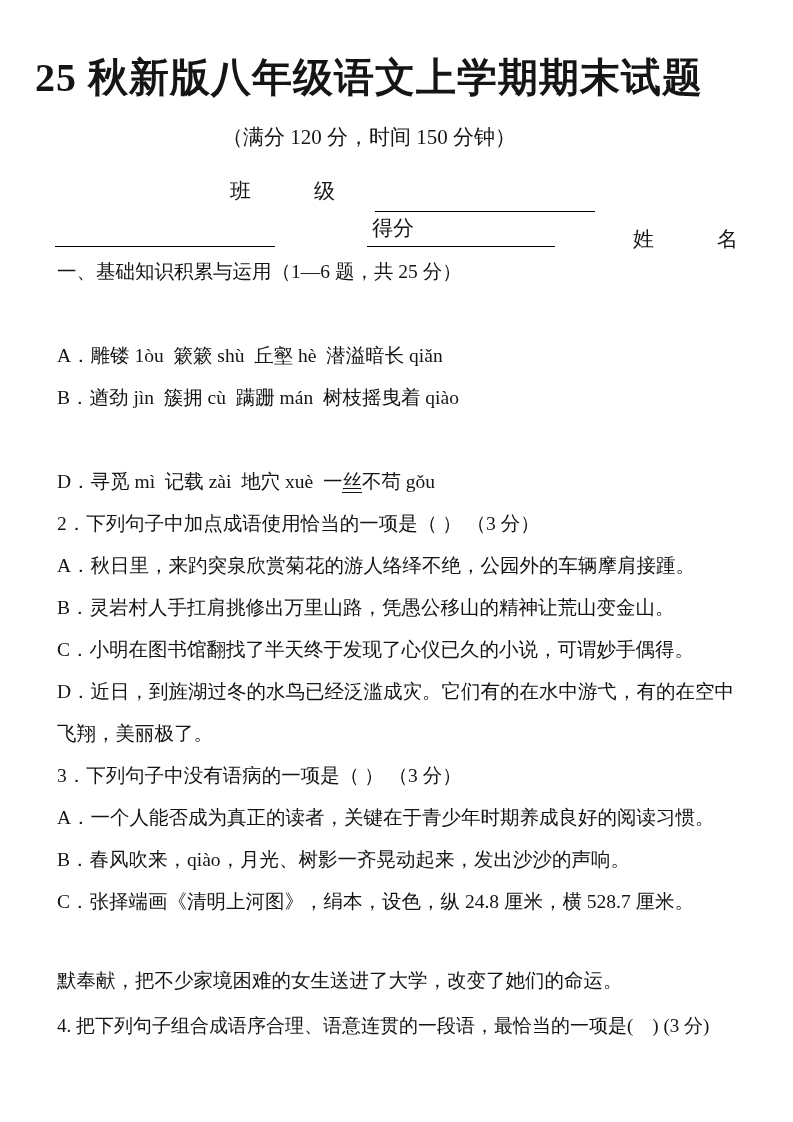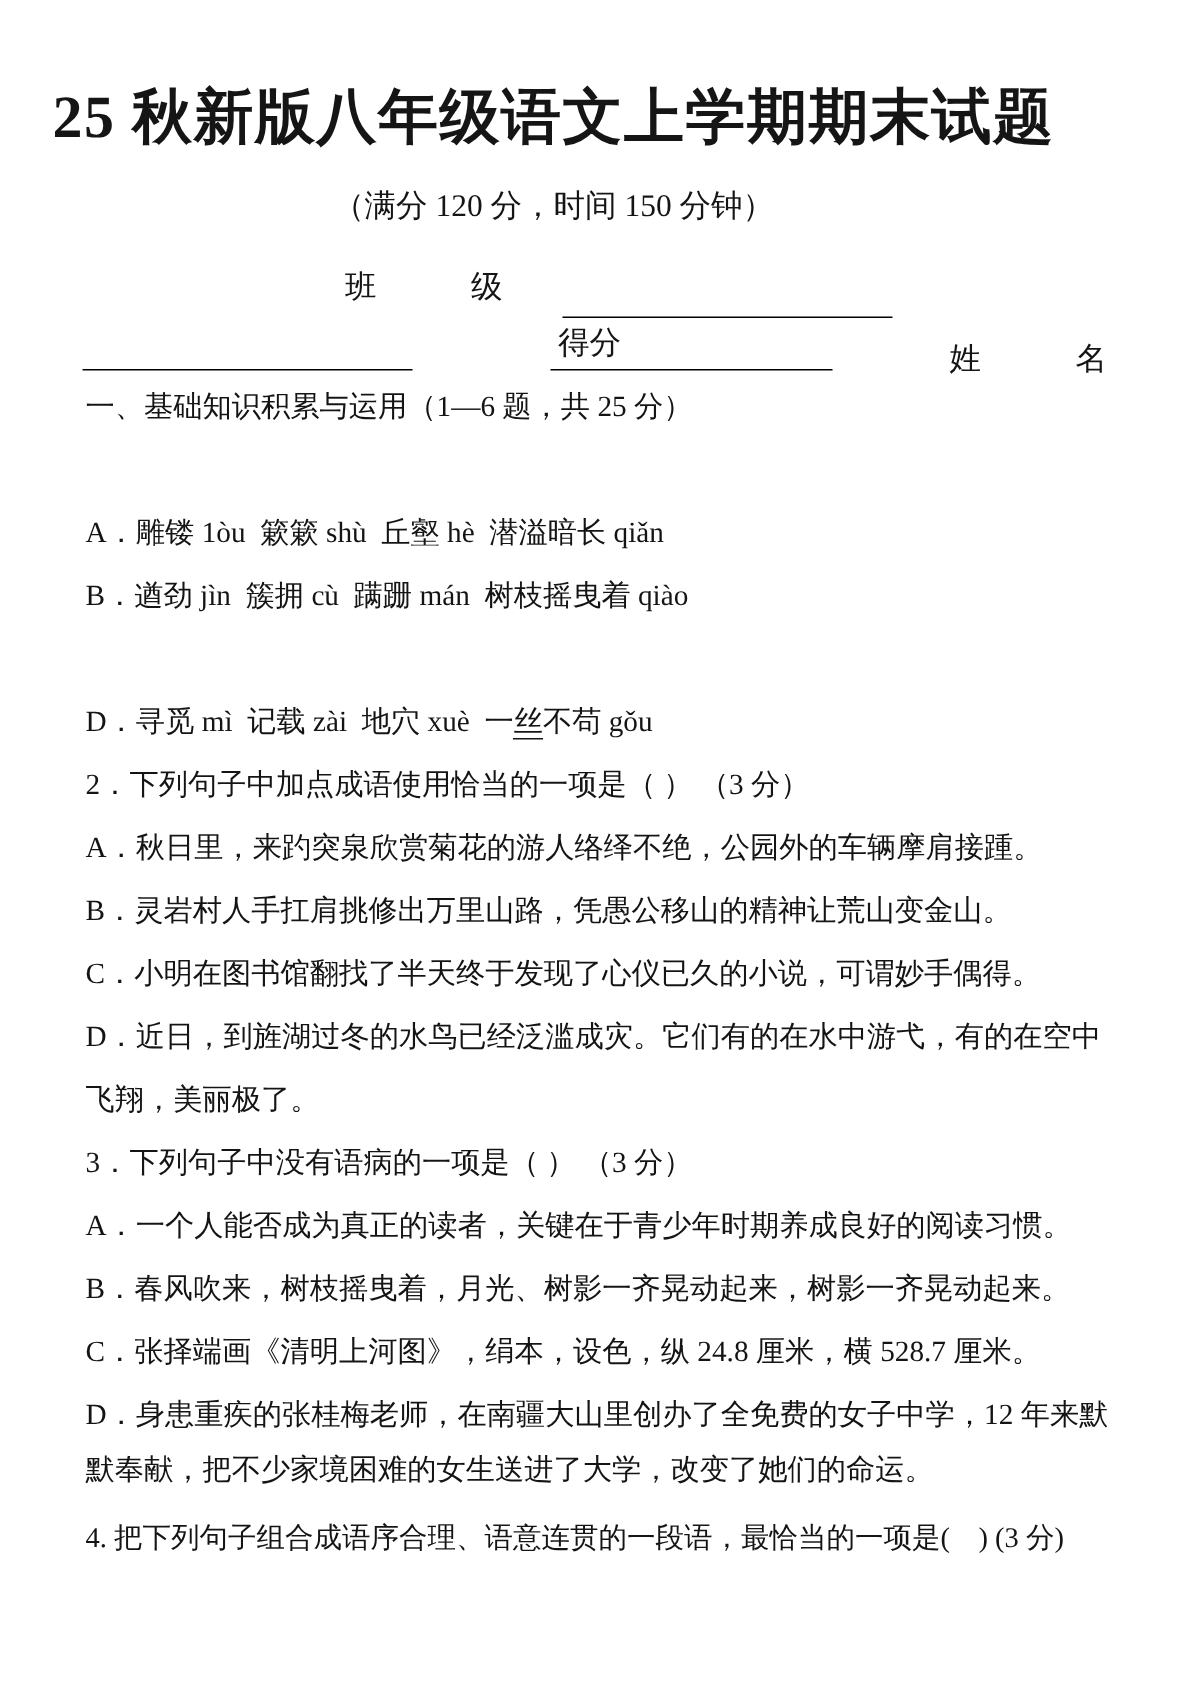--- a/index.html
+++ b/index.html
@@ -84,20 +84,19 @@
 
   <div class="line" style="top:511px;">2．下列句子中加点成语使用恰当的一项是（ ） （3 分）</div>
   <div class="line" style="top:553px;">A．秋日里，来趵突泉欣赏菊花的游人络绎不绝，公园外的车辆摩肩接踵。</div>
   <div class="line" style="top:595px;">B．灵岩村人手扛肩挑修出万里山路，凭愚公移山的精神让荒山变金山。</div>
   <div class="line" style="top:679px;">D．近日，到旌湖过冬的水鸟已经泛滥成灾。它们有的在水中游弋，有的在空中</div>
   <div class="line" style="top:637px;">C．小明在图书馆翻找了半天终于发现了心仪已久的小说，可谓妙手偶得。</div>
   <div class="line" style="top:721px;">飞翔，美丽极了。</div>
 
   <div class="line" style="top:763px;">3．下列句子中没有语病的一项是（ ） （3 分）</div>
   <div class="line" style="top:805px;">A．一个人能否成为真正的读者，关键在于青少年时期养成良好的阅读习惯。</div>
-  <div class="line" style="top:847px;">B．春风吹来，树枝摇曳着，月光、树影一齐晃动起来，树影一齐晃动起来。</div>
+  <div class="line" style="top:847px;">B．春风吹来，qiào，月光、树影一齐晃动起来，发出沙沙的声响。</div>
   <div class="line" style="top:889px;">C．张择端画《清明上河图》，绢本，设色，纵 24.8 厘米，横 528.7 厘米。</div>
-  <div class="line" style="top:931px;">D．身患重疾的张桂梅老师，在南疆大山里创办了全免费的女子中学，12 年来默</div>
   <div class="line" style="top:968px;">默奉献，把不少家境困难的女生送进了大学，改变了她们的命运。</div>
 
   <div class="line" style="top:1014px; font-size:19px;">4. 把下列句子组合成语序合理、语意连贯的一段语，最恰当的一项是(　) (3 分)</div>
 
 </div>
 
 </body></html>

